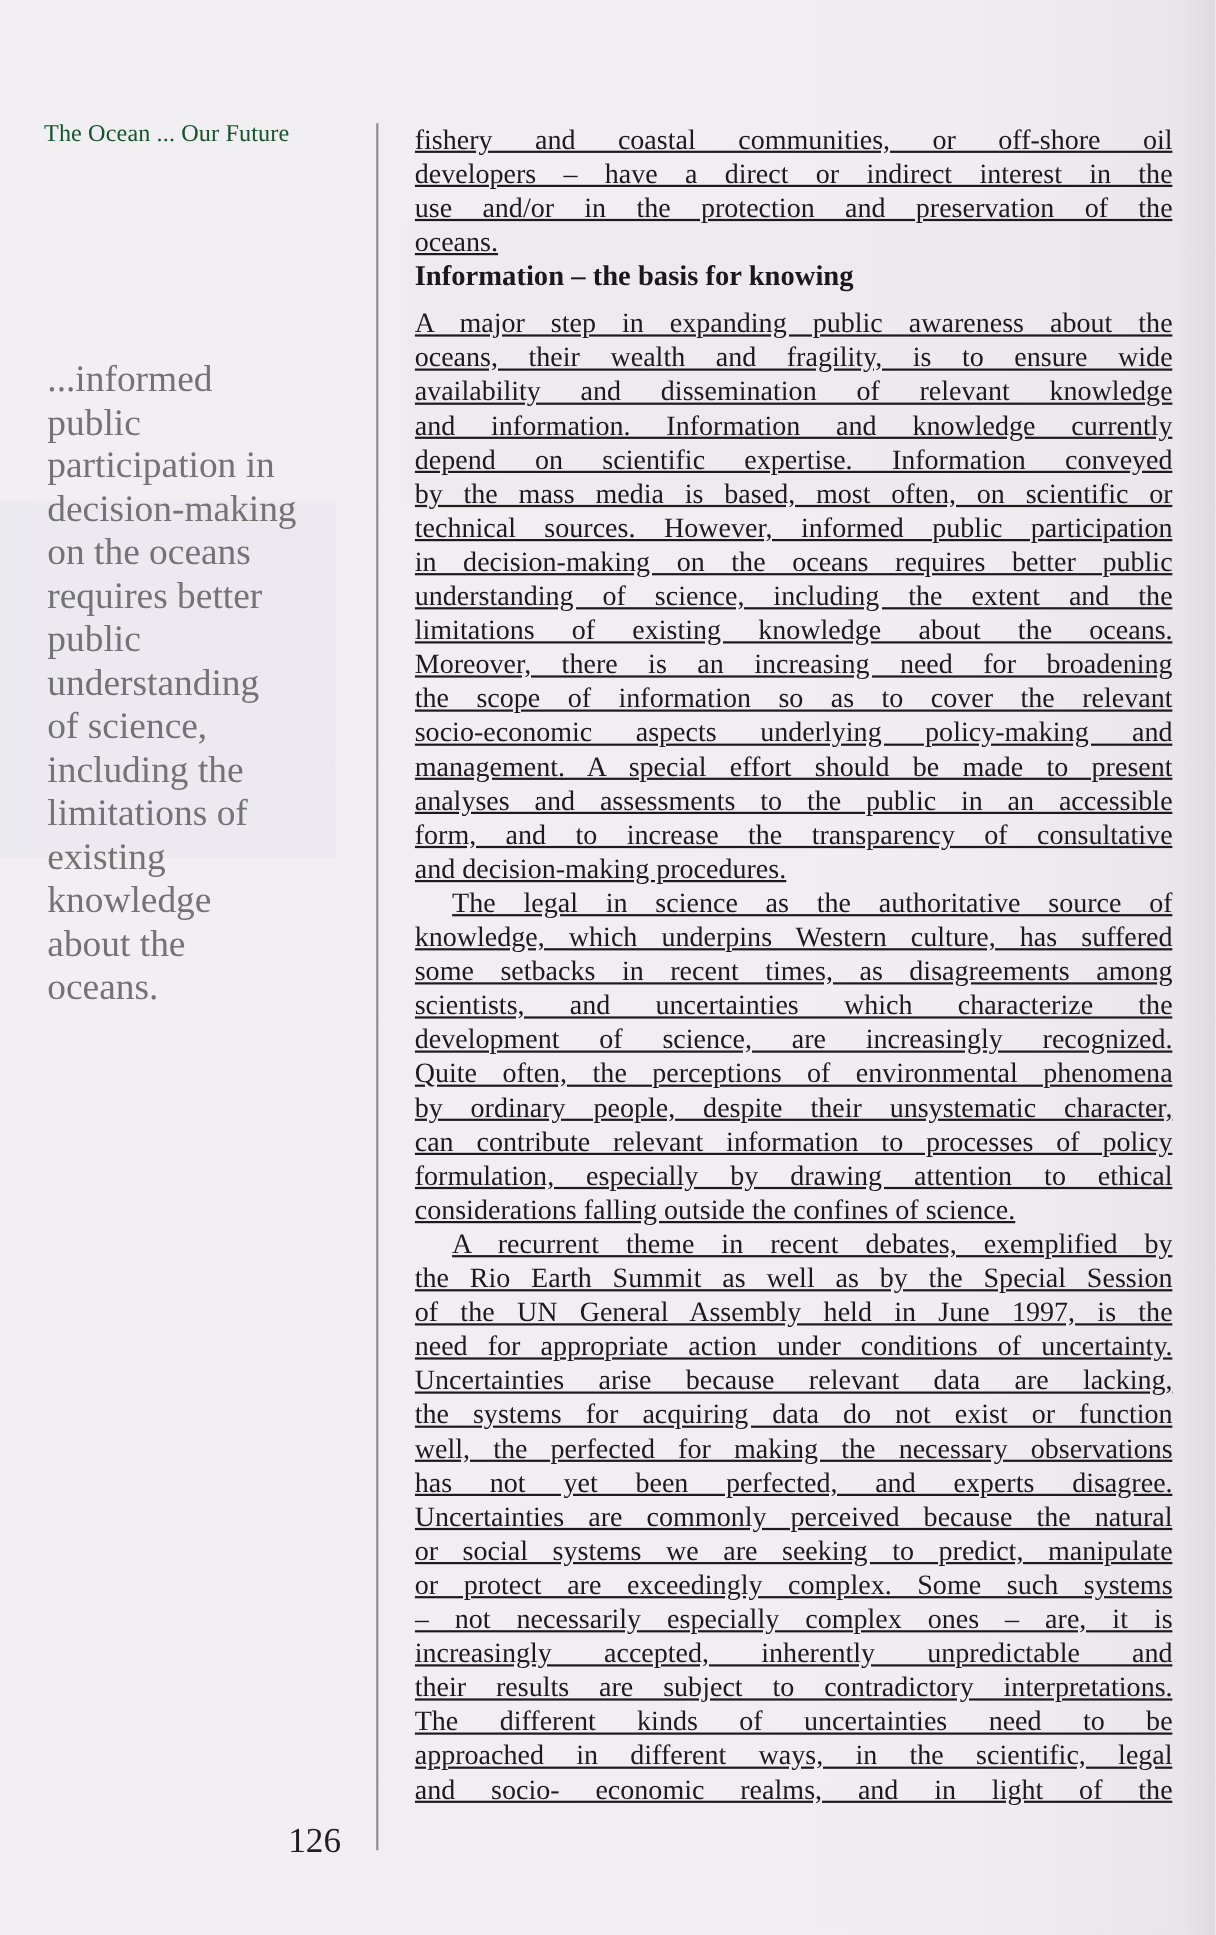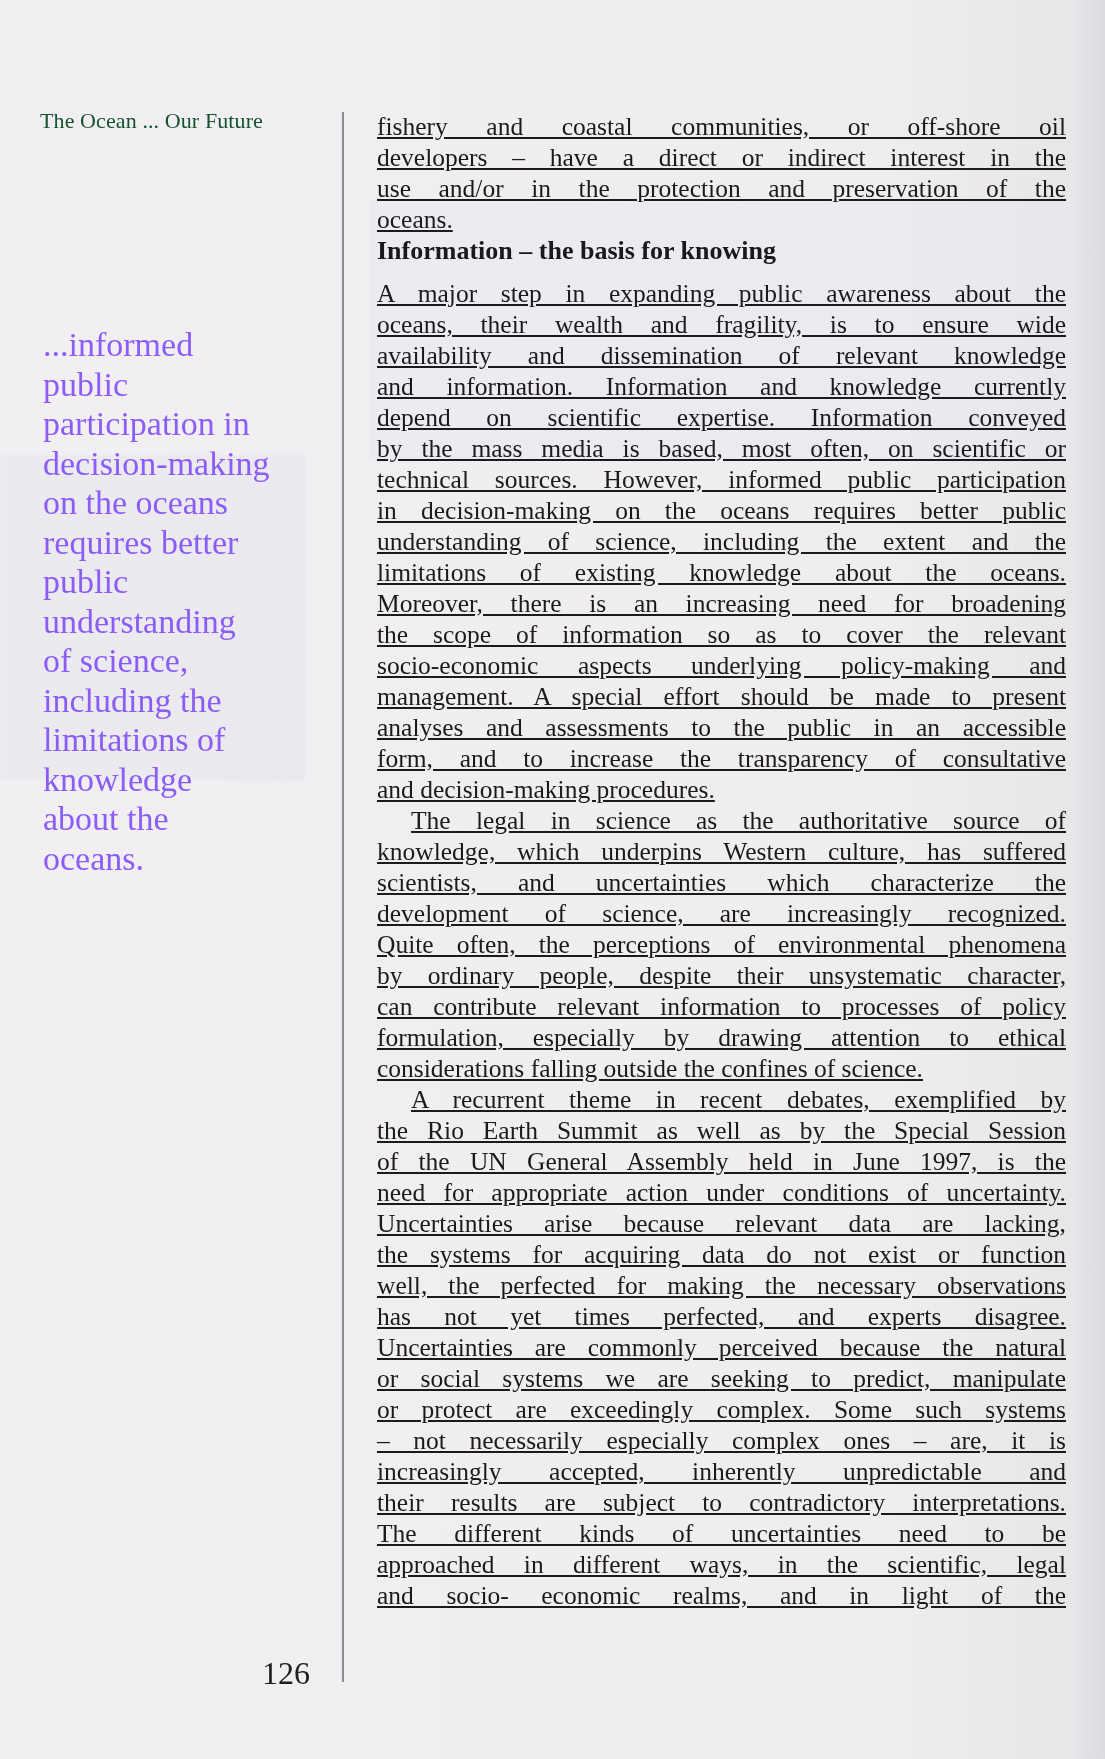--- a/index.html
+++ b/index.html
@@ -25,21 +25,21 @@
     .running-head {
       position: absolute; left: 40px; top: 108px;
       font-size: 22px; color: #14532d; letter-spacing: 0.1px;
     }
     .divider {
       position: absolute; left: 342px; top: 112px; width: 2px; height: 1570px;
       background: #8f8c92;
     }
     .pullquote {
       position: absolute; left: 43px; top: 325px; width: 270px;
-      font-size: 34px; line-height: 39.5px; color: #8b5cf6;
+      font-size: 34px; line-height: 39.5px; color: #737373;
     }
     .pullquote span { display: block; white-space: nowrap; }
     .page-number {
       position: absolute; left: 262px; top: 1655px;
       font-size: 32px; color: #1f1d20;
     }
     .body-col {
       position: absolute; left: 377px; top: 111px; width: 689px;
       font-size: 25.5px; line-height: 31px; color: #1c1a1c;
     }
@@ -72,20 +72,21 @@
   <span>public</span>
   <span>participation in</span>
   <span>decision-making</span>
   <span>on the oceans</span>
   <span>requires better</span>
   <span>public</span>
   <span>understanding</span>
   <span>of science,</span>
   <span>including the</span>
   <span>limitations of</span>
+  <span>existing</span>
   <span>knowledge</span>
   <span>about the</span>
   <span>oceans.</span>
 </div>
 
 <div class="page-number">126</div>
 
 <div class="body-col">
   <div class="para">
     <span class="line">fishery and coastal communities, or off-shore oil</span>
@@ -112,38 +113,39 @@
     <span class="line">socio-economic aspects underlying policy-making and</span>
     <span class="line">management. A special effort should be made to present</span>
     <span class="line">analyses and assessments to the public in an accessible</span>
     <span class="line">form, and to increase the transparency of consultative</span>
     <span class="line last">and decision-making procedures.</span>
   </div>
 
   <div class="para">
     <span class="line indent">The legal in science as the authoritative source of</span>
     <span class="line">knowledge, which underpins Western culture, has suffered</span>
+    <span class="line">some setbacks in recent times, as disagreements among</span>
     <span class="line">scientists, and uncertainties which characterize the</span>
     <span class="line">development of science, are increasingly recognized.</span>
     <span class="line">Quite often, the perceptions of environmental phenomena</span>
     <span class="line">by ordinary people, despite their unsystematic character,</span>
     <span class="line">can contribute relevant information to processes of policy</span>
     <span class="line">formulation, especially by drawing attention to ethical</span>
     <span class="line last">considerations falling outside the confines of science.</span>
   </div>
 
   <div class="para">
     <span class="line indent">A recurrent theme in recent debates, exemplified by</span>
     <span class="line">the Rio Earth Summit as well as by the Special Session</span>
     <span class="line">of the UN General Assembly held in June 1997, is the</span>
     <span class="line">need for appropriate action under conditions of uncertainty.</span>
     <span class="line">Uncertainties arise because relevant data are lacking,</span>
     <span class="line">the systems for acquiring data do not exist or function</span>
     <span class="line">well, the perfected for making the necessary observations</span>
-    <span class="line">has not yet times perfected, and experts disagree.</span>
+    <span class="line">has not yet been perfected, and experts disagree.</span>
     <span class="line">Uncertainties are commonly perceived because the natural</span>
     <span class="line">or social systems we are seeking to predict, manipulate</span>
     <span class="line">or protect are exceedingly complex. Some such systems</span>
     <span class="line">–  not necessarily especially complex ones  –  are, it is</span>
     <span class="line">increasingly accepted, inherently unpredictable and</span>
     <span class="line">their results are subject to contradictory interpretations.</span>
     <span class="line">The different kinds of uncertainties need to be</span>
     <span class="line">approached in different ways, in the scientific, legal</span>
     <span class="line">and socio- economic realms, and in light of the</span>
   </div>

